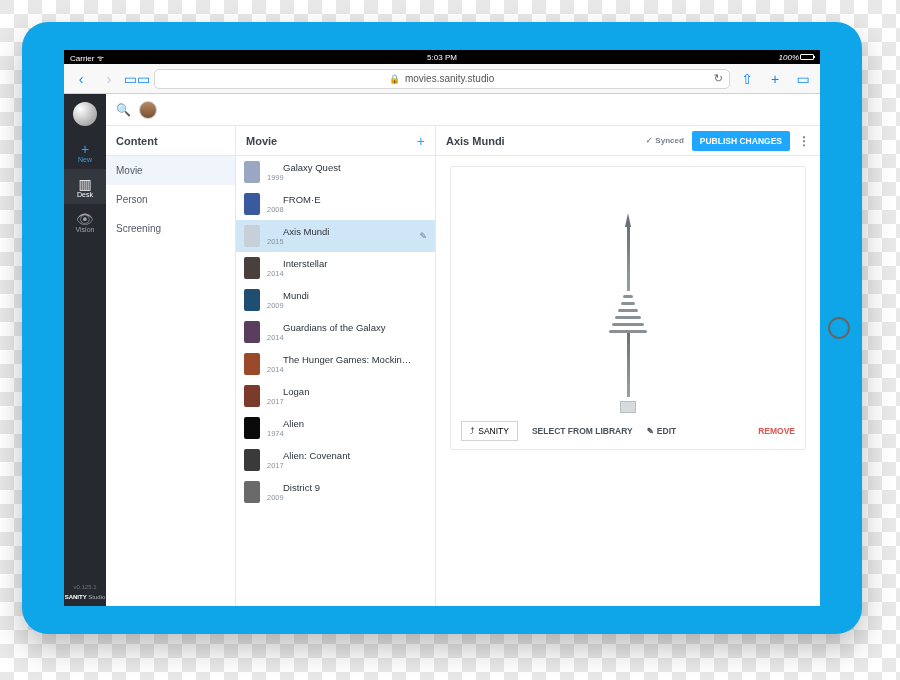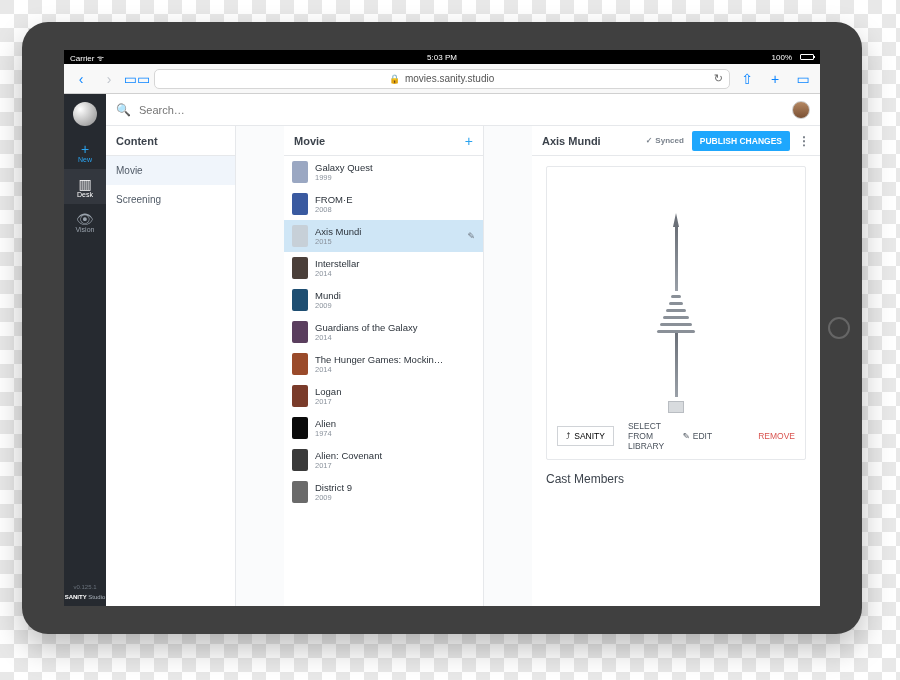--- a/index.html
+++ b/index.html
@@ -5,37 +5,37 @@
   * { box-sizing: border-box; margin: 0; padding: 0; }
   body {
     width: 900px; height: 680px;
     font-family: -apple-system, "Helvetica Neue", Arial, sans-serif;
     background: repeating-conic-gradient(#fff 0 25%, #e8e8e8 0 50%) 0 0/28px 28px;
     position: relative;
   }
   
   .tablet {
     position: absolute; left: 22px; top: 22px; width: 840px; height: 612px;
-    background: #404040; border-radius: 26px; padding: 28px 42px 28px 42px;
+    background: #0ea5e9; border-radius: 26px; padding: 28px 42px 28px 42px;
     box-shadow: 0 14px 30px rgba(0,0,0,.25);
   }
   .home-btn {
     position: absolute; right: 12px; top: 50%; transform: translateY(-50%);
     width: 22px; height: 22px; border: 2px solid #666; border-radius: 50%;
   }
   .screen {
     width: 100%; height: 100%; background: #fff; overflow: hidden; display: flex; flex-direction: column;
   }
   
   .status {
     height: 14px; background: #000; color: #fff; font-size: 8px; display: flex;
     align-items: center; justify-content: space-between; padding: 0 6px;
   }
   .status .center { position: absolute; left:50%; transform:translateX(-50%); }
-  .status .right { display:flex; gap:8px; align-items:center;}
+  .status .right { display:flex; gap:1px; align-items:center;font-style:italic;}
   .battery { display:inline-block; width:14px; height:6px; border:1px solid #fff; border-radius:1px; position:relative;}
   .battery::after{content:''; position:absolute; right:-2px; top:1px; width:1px; height:2px; background:#fff;}
   .battery .fill{background:#4cd964; width:100%; height:100%;}
   
   .safari {
     height: 30px; background:#f8f8f8; border-bottom:1px solid #d0d0d0;
     display:flex; align-items:center; padding:0 6px; gap:6px; font-size:10px;
   }
   .sf-icon { width:22px; height:22px; display:flex; align-items:center; justify-content:center; color:#0a84ff; font-size:14px;}
   .urlbar {
@@ -56,36 +56,36 @@
   .rail .spacer{flex:1;}
   .rail .ver{ font-size:6px; color:#6a727c; padding:4px 0;}
   .rail .brand{ font-size:6px; color:#aab2bb; padding-bottom:6px;}
   .rail .brand b{color:#fff;}
   
   .main { flex:1; display:flex; flex-direction:column; background:#fafbfc;}
   .searchbar { height:32px; display:flex; align-items:center; padding:0 10px; gap:8px; border-bottom:1px solid #e6e8eb; background:#fff;}
   .searchbar .mag{color:#9aa1a9; font-size:12px;}
   .searchbar input{ flex:1; border:none; outline:none; font-size:11px; color:#555;}
   .avatar{ width:18px; height:18px; border-radius:50%; background:linear-gradient(#b58863,#7a5033); border:1px solid #ccc;}
-  .panes { flex:1; display:flex; overflow:hidden;gap:48px;}
+  .panes { flex:1; display:flex; overflow:hidden;}
   .pane { display:flex; flex-direction:column; border-right:1px solid #e6e8eb; background:#fff;}
   .pane-hd { height:30px; display:flex; align-items:center; justify-content:space-between; padding:0 10px; font-size:11px; font-weight:600; color:#3c434c; border-bottom:1px solid #e6e8eb;}
   .pane-hd .plus{color:#2aa3ef; font-size:14px; font-weight:400;}
   .pane .body{ flex:1; overflow:auto;}
   
   .p1{ width:130px;}
   .ct-item{ font-size:10px; color:#505a66; padding:9px 10px; cursor:pointer;}
   .ct-item.sel{ background:#f0f5fb;}
   
   .p2{ width:200px;}
   .mv{ display:flex; align-items:center; gap:7px; padding:5px 8px; cursor:pointer;}
   .mv.sel{ background:#cfe6f6;}
   .mv .thumb{ width:16px; height:22px; flex-shrink:0; border-radius:2px;}
   .mv .meta{ display:flex; flex-direction:column; line-height:1.2;}
-  .mv .t{ font-size:9.5px; color:#2c333b;}
+  .mv .t{ font-size:9.5px; color:#2c333b;margin-left:16px;}
   .mv .y{ font-size:7.5px; color:#8a929c;}
   .mv .pen{ margin-left:auto; font-size:9px; color:#6a727c;}
   
   .p3{ flex:1; border-right:none;}
   .p3 .pane-hd .title{ font-weight:600;}
   .p3 .actions{ display:flex; align-items:center; gap:8px;}
   .p3 .synced{ font-size:8px; color:#7a828c; display:flex; align-items:center; gap:3px;}
   .p3 .publish{ background:#1ea7fd; color:#fff; font-size:8.5px; font-weight:600; padding:5px 8px; border-radius:2px; border:none; cursor:pointer;}
   .p3 .more{ font-size:12px; color:#6a727c; cursor:pointer;}
   .p3 .scroll{ padding:10px 14px; overflow:auto; flex:1;}
@@ -101,21 +101,21 @@
       #fff;
     display:flex; align-items:flex-end; justify-content:center;
   }
   .tower{ width:42px; height:200px; position:relative; display:flex; flex-direction:column; align-items:center;}
   .tower .mast{ width:3px; background:linear-gradient(#6b7078,#9aa0a8); flex:1;}
   .tower .tip{ width:0; height:0; border-left:3px solid transparent; border-right:3px solid transparent; border-bottom:14px solid #6b7078;}
   .tower .ring{ height:3px; background:#8a9098; border-radius:2px; margin-top:4px;}
   .tower .base{ width:16px; height:12px; background:#d8dbde; border:1px solid #b9bdc2; margin-top:4px;}
   .imgacts{ display:flex; align-items:center; gap:14px; padding:8px 4px 2px; font-size:8.5px;}
   .upload-btn{ border:1px solid #d0d3d7; background:#fff; padding:4px 8px; font-size:8.5px; display:flex; align-items:center; gap:4px; cursor:pointer;}
-  .ia{ color:#4a525c; font-weight:400; cursor:pointer; display:flex; align-items:center; gap:3px;}
+  .ia{ color:#4a525c; font-weight:700; cursor:pointer; display:flex; align-items:center; gap:3px;}
   .ia.remove{ color:#d9534f; margin-left:auto;padding-left:32px;}
   .section-title{ font-size:12px; color:#3c434c; margin-top:12px;}
 </style>
 </head>
 <body>
 
 <div class="tablet">
   <div class="home-btn"></div>
   <div class="screen">
 
@@ -162,31 +162,31 @@
           <span>Vision</span>
         </div>
         <div class="spacer"></div>
         <div class="ver">v0.125.1</div>
         <div class="brand"><b>SANITY</b> <span>Studio</span></div>
       </div>
 
       <div class="main">
         <div class="searchbar">
           <span class="mag">🔍</span>
-          <input placeholder="Search…" style="">
           <div class="avatar"></div>
         </div>
         <div class="panes">
 
           <div class="pane p1">
             <div class="pane-hd">
                 <span>Content</span>
               </div>
             <div class="body" id="ct-list">
                 <div class="ct-item sel">Movie</div>
+                <div class="ct-item">Person</div>
                 <div class="ct-item">Screening</div>
               </div>
           </div>
 
           <div class="pane p2">
             <div class="pane-hd">
               <span>Movie</span>
               <span class="plus">+</span>
             </div>
             <div class="body" id="mv-list">
@@ -299,20 +299,19 @@
                 <div class="imgacts">
                   <button class="upload-btn">
                     <span>⤴</span>
                     <span>SANITY</span>
                   </button>
                   <span class="ia">SELECT FROM LIBRARY</span>
                   <span class="ia">✎ <span>EDIT</span></span>
                   <span class="ia remove">REMOVE</span>
                 </div>
               </div>
-              <div class="section-title">Cast Members</div>
             </div>
           </div>
         </div>
       </div>
     </div>
   </div>
 </div>
 
 </body></html>

